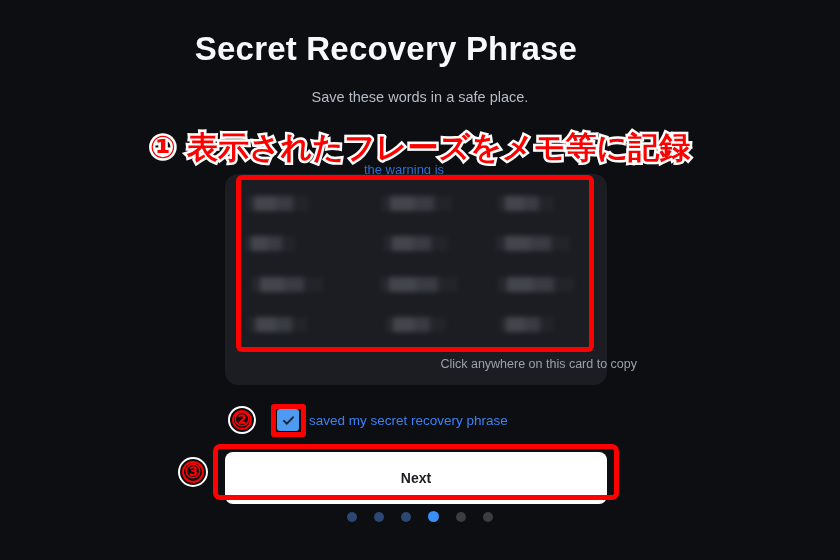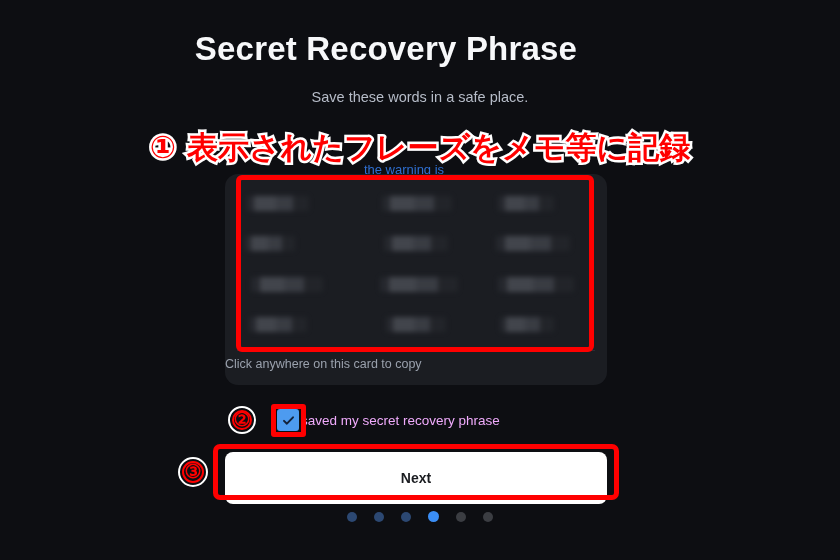--- a/index.html
+++ b/index.html
@@ -117,21 +117,21 @@
     top: 176px;
     width: 358px;
     height: 1px;
     background: #2a2d34;
   }
   .card-footer {
     position: absolute;
     left: 0;
     top: 183px;
     width: 412px;
-    text-align: left;
+    text-align: right;
     color: #9aa1ad;
     font-size: 12.5px;
   }
 
   
   .checkbox-row {
     position: absolute;
     left: 277px;
     top: 409px;
     display: flex;
@@ -142,22 +142,22 @@
     height: 22px;
     border-radius: 3px;
     background: #4d9bf0;
     display: flex;
     align-items: center;
     justify-content: center;
     box-sizing: border-box;
   }
   .checkbox svg { display: block; }
   .checkbox-label {
-    margin-left: 2px;
-    color: #f0abfc;
+    margin-left: 10px;
+    color: #3b82f6;
     font-size: 13.5px;
     white-space: nowrap;
   }
 
   
   .next-button {
     position: absolute;
     left: 225px;
     top: 452px;
     width: 382px;

